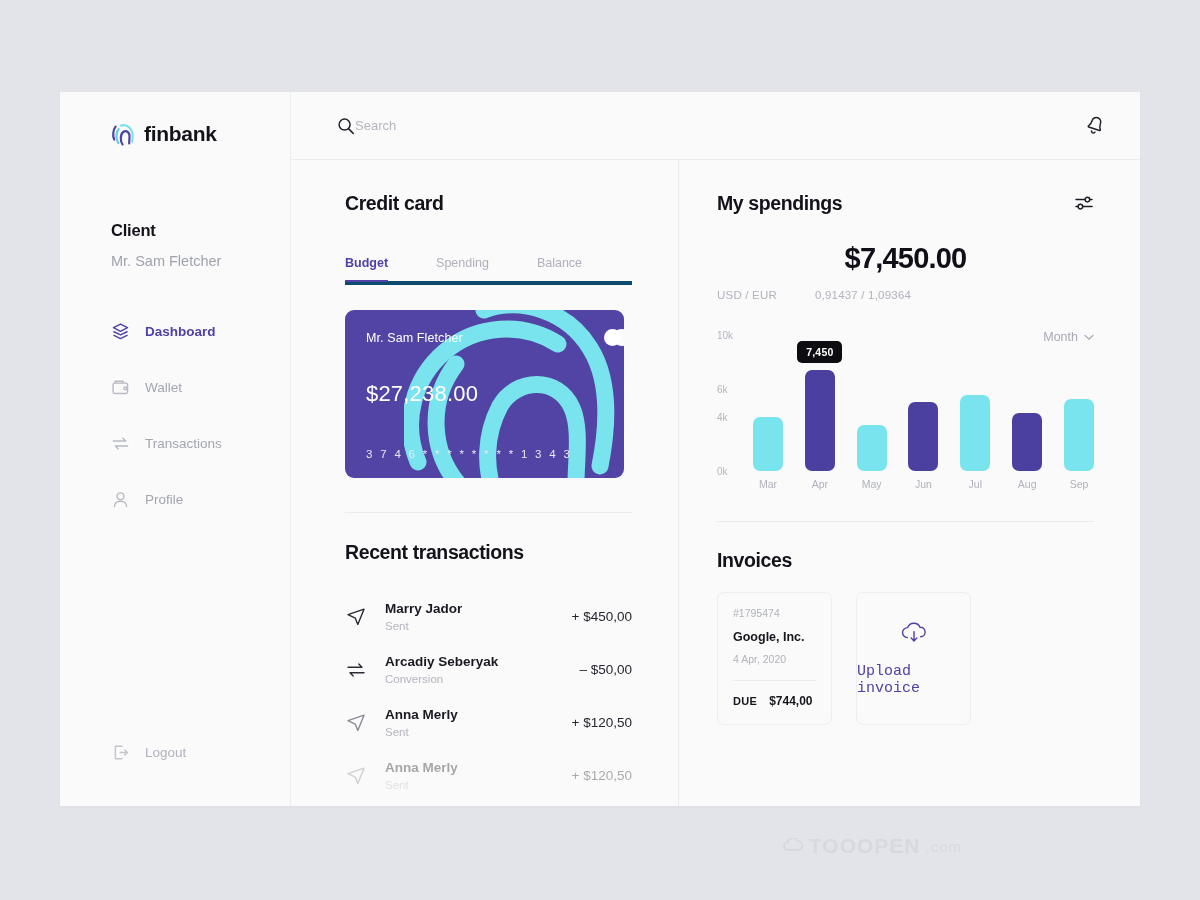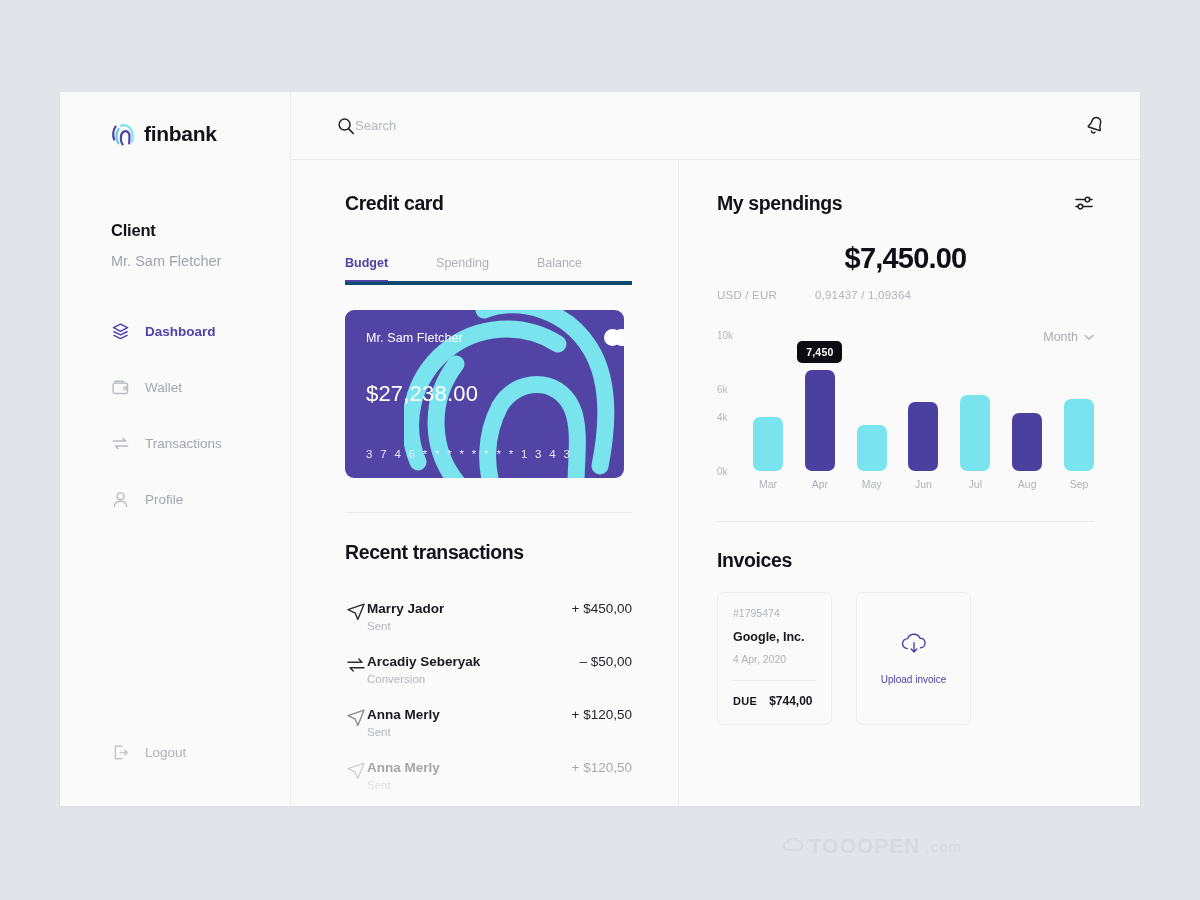--- a/index.html
+++ b/index.html
@@ -148,21 +148,21 @@
     font-size: 11.5px; letter-spacing: 2.3px; color: #e9e7f6;
   }
   .cc-art { position: absolute; right: -40px; bottom: -52px; z-index: 0; }
 
   .divider-h { height: 1px; background: #ececf0; margin-top: 34px; }
 
   
   .tx-title { margin-top: 28px; }
   .tx-list { margin-top: 26px; }
   .tx-row {
-    display: flex; 
+    display: flex; align-items: center; gap: 18px;
     padding: 11px 0 11px 0; cursor: pointer;
   }
   .tx-icon { width: 22px; height: 22px; flex: 0 0 22px; }
   .tx-mid { flex: 1; min-width: 0; }
   .tx-name { font-size: 13.5px; font-weight: 700; color: #1a1922; }
   .tx-sub { font-size: 11.5px; color: #b3b5bf; margin-top: 4px; }
   .tx-amt { font-size: 13.5px; color: #26252f; white-space: nowrap; }
   .tx-row.faded { opacity: .38; }
 
   
@@ -228,21 +228,21 @@
   .inv-due { margin-top: 13px; display: flex; gap: 12px; align-items: baseline; }
   .inv-due-lab { font-size: 11px; font-weight: 700; color: #17161e; letter-spacing: .3px; }
   .inv-due-val { font-size: 12px; font-weight: 700; color: #17161e; }
   .upload-card {
     width: 115px; height: 133px;
     border: 1px solid #eceef1; border-radius: 7px; background: #fafafa;
     display: flex; flex-direction: column;
     align-items: center; justify-content: center; gap: 16px;
     cursor: pointer;
   }
-  .upload-lab { font-size: 10px; color: #4f41a8; }
+  .upload-lab { font-size: 15px; color: #4f41a8; font-family: Liberation Mono, monospace; }
 </style>
 </head>
 <body>
 
 <div class="page">
 
   <div class="watermark">
     <svg width="22" height="16" viewBox="0 0 22 16">
       <path d="M6 12a4 4 0 010-8 5 5 0 019.5-1A4 4 0 0116 12z" fill="none" stroke="#d7d9de" stroke-width="2"></path>
     </svg>

